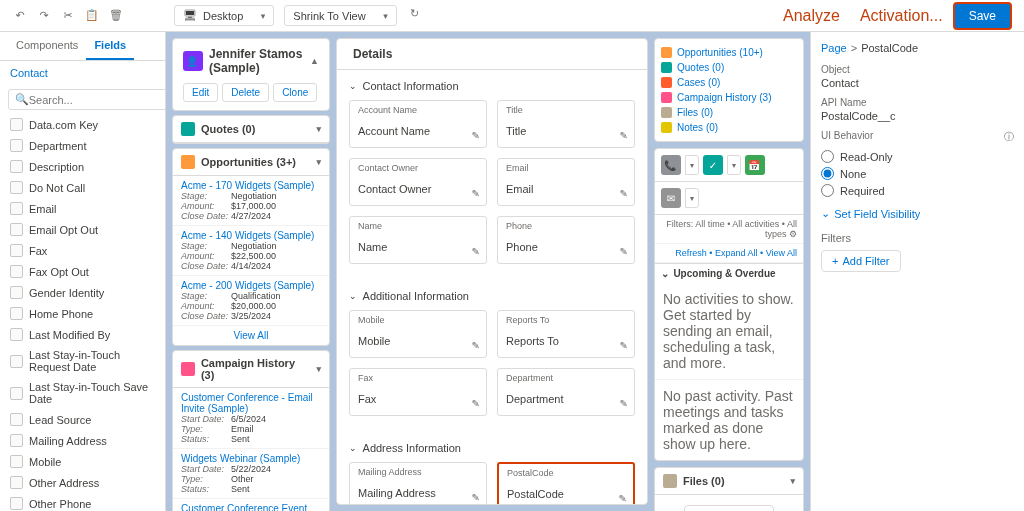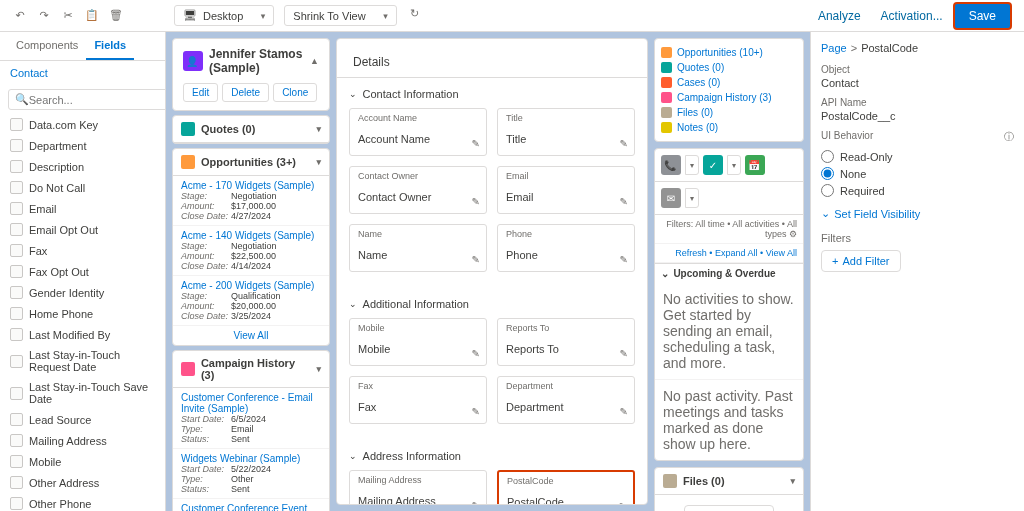--- a/index.html
+++ b/index.html
@@ -4,21 +4,21 @@
 <style>
 * { box-sizing: border-box; margin: 0; padding: 0; font-family: -apple-system, BlinkMacSystemFont, "Segoe UI", Arial, sans-serif; }
 body { background: #f3f2f2; font-size: 11px; color: #3e3e3c; width: 1024px; height: 511px; overflow: hidden; }
 .topbar { display: flex; align-items: center; padding: 6px 12px; background: #fff; border-bottom: 1px solid #dddbda; height: 32px; }
 .topbar .tool-group { display: flex; gap: 8px; align-items: center; }
 .topbar .icon-btn { width: 16px; height: 16px; display: flex; align-items: center; justify-content: center; color: #706e6b; cursor: pointer; }
 .topbar .divider { flex: 1; }
 .topbar .select-group { display: flex; gap: 10px; margin-left: 50px; }
 .sel { border: 1px solid #dddbda; border-radius: 3px; padding: 3px 30px 3px 8px; font-size: 11px; background: #fff; position: relative; display: flex; align-items: center; gap: 6px; }
 .sel::after { content: "▾"; position: absolute; right: 8px; font-size: 9px; color: #706e6b; }
-.link-btn { color: #0369a1; font-size: 12px; cursor: pointer; padding: 0 10px; }
+.link-btn { color: #c2410c; font-size: 16px; cursor: pointer; padding: 0 10px; }
 .save-btn { background: #0176d3; color: #fff; border: 2px solid #d83b01; border-radius: 4px; padding: 5px 14px; font-size: 12px; cursor: pointer; }
 .main { display: flex; height: calc(100% - 32px); }
 .left-panel { width: 166px; background: #fff; border-right: 1px solid #dddbda; overflow-y: auto; flex-shrink: 0; }
 .tabs { display: flex; border-bottom: 1px solid #dddbda; padding: 0 8px; }
 .tab { padding: 7px 8px; font-size: 11px; cursor: pointer; color: #706e6b; }
 .tab.active { color: #0176d3; border-bottom: 2px solid #0176d3; font-weight: 600; }
 .field-type { padding: 6px 10px; color: #0176d3; font-size: 11px; }
 .search-row { display: flex; align-items: center; padding: 4px 8px; gap: 4px; }
 .search-box { flex: 1; display: flex; align-items: center; border: 1px solid #dddbda; border-radius: 3px; padding: 3px 6px; }
 .search-box input { border: none; outline: none; flex: 1; font-size: 11px; }
@@ -36,21 +36,21 @@
 .btn-sm { border: 1px solid #dddbda; border-radius: 3px; padding: 3px 8px; font-size: 10px; color: #0176d3; cursor: pointer; background: #fff; }
 .related-header { display: flex; align-items: center; gap: 6px; padding: 6px 8px; font-size: 11px; font-weight: 600; border-bottom: 1px solid #dddbda; }
 .related-icon { width: 14px; height: 14px; border-radius: 2px; }
 .related-header .chev { margin-left: auto; font-size: 9px; color: #706e6b; }
 .opp-item { padding: 4px 8px; border-bottom: 1px solid #f3f2f2; }
 .opp-link { color: #0176d3; font-size: 10px; display: block; }
 .opp-row { display: flex; font-size: 9px; color: #3e3e3c; }
 .opp-row .lbl { width: 50px; color: #706e6b; font-style: italic; }
 .view-all { text-align: center; padding: 4px; color: #0176d3; font-size: 10px; }
 .details-card { flex: 1; overflow-y: auto; }
-.details-header { padding: 8px 16px; font-size: 12px; font-weight: 400; border-bottom: 1px solid #dddbda; margin-top: 8px; }
+.details-header { padding: 8px 16px; font-size: 12px; font-weight: 700; border-bottom: 1px solid #dddbda; }
 .section { padding: 6px 12px; }
 .section-header { display: flex; align-items: center; gap: 6px; font-size: 11px; color: #3e3e3c; padding: 4px 0; }
 .section-header .chev { font-size: 9px; }
 .field-grid { display: flex; gap: 10px; margin-top: 4px; }
 .field-col { flex: 1; }
 .fld { border: 1px solid #dddbda; border-radius: 3px; padding: 4px 8px 10px; margin-bottom: 10px; position: relative; min-height: 44px; }
 .fld.highlighted { border: 2px solid #d83b01; }
 .fld-label { font-size: 9px; color: #706e6b; display: block; }
 .fld-value { font-size: 11px; color: #3e3e3c; margin-top: 10px; display: block; }
 .fld .edit-icon { position: absolute; right: 6px; bottom: 6px; color: #706e6b; font-size: 10px; }

